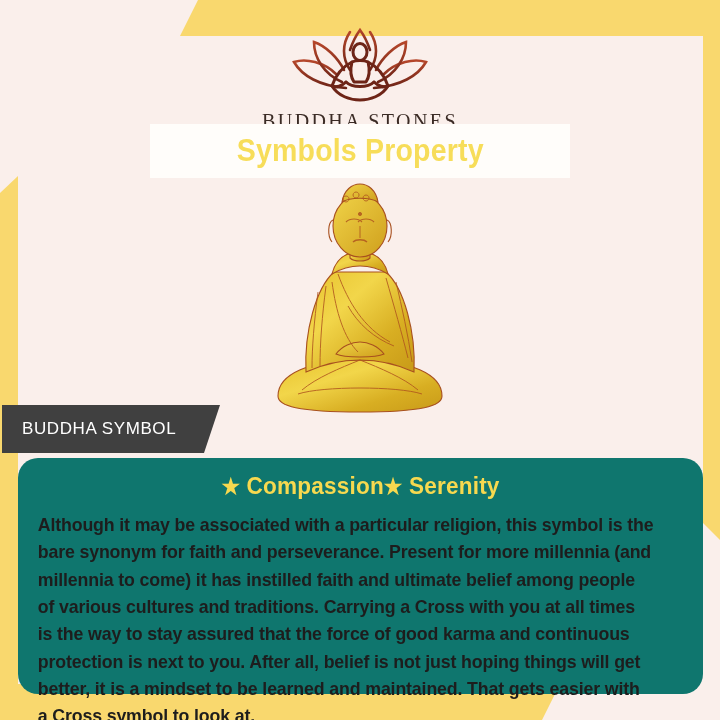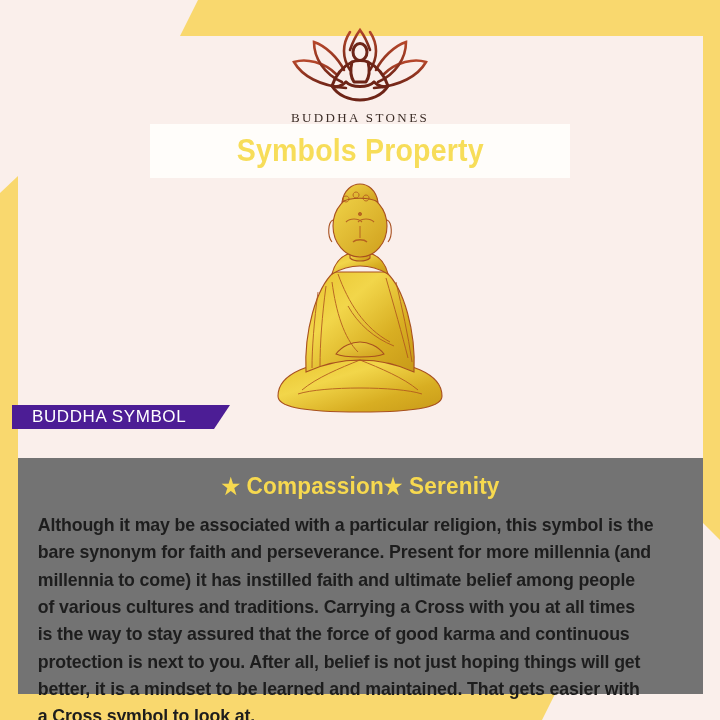--- a/index.html
+++ b/index.html
@@ -71,21 +71,21 @@
     position: absolute;
     top: 26px; left: 0; right: 0;
     display: flex;
     flex-direction: column;
     align-items: center;
   }
   .logo-mark { width: 160px; height: 78px; display: block; }
   .logo-text {
     margin-top: 6px;
     font-family: "Liberation Serif", serif;
-    font-size: 13px;
+    font-size: 20px;
     letter-spacing: 2.4px;
     color: #3a2b25;
     font-weight: 400;
     text-align: right;
   }
 
   
   .title-banner {
     position: absolute;
     top: 124px;
@@ -111,25 +111,25 @@
     position: absolute;
     top: 182px; left: 0; right: 0;
     display: flex;
     justify-content: center;
   }
   .buddha-img { width: 196px; height: 232px; display: block; }
 
   
   .symbol-ribbon {
     position: absolute;
-    left: 12px;
+    left: 2px;
     top: 405px;
-    height: 24px;
+    height: 48px;
     min-width: 218px;
-    background: #4c1d95;
+    background: #404040;
     clip-path: polygon(0 0, 100% 0, calc(100% - 16px) 100%, 0 100%);
     display: flex;
     align-items: center;
     z-index: 3;
   }
   .symbol-ribbon span {
     color: #ffffff;
     font-size: 17px;
     letter-spacing: 0.6px;
     padding-left: 20px;
@@ -137,23 +137,24 @@
     font-weight: 400;
   }
 
   
   .content-panel {
     position: absolute;
     left: 18px;
     top: 458px;
     width: 685px;
     height: 236px;
-    background: #737373;
+    background: #0f766e;
     z-index: 2;
     padding: 10px 14px 0 14px;
+    border-radius: 20px;
   }
 
   .subhead {
     text-align: center;
     font-family: "Liberation Sans Narrow", "Liberation Sans", sans-serif;
     font-size: 24px;
     font-weight: bold;
     color: #f7d94f;
     letter-spacing: 0.2px;
     white-space: nowrap;

